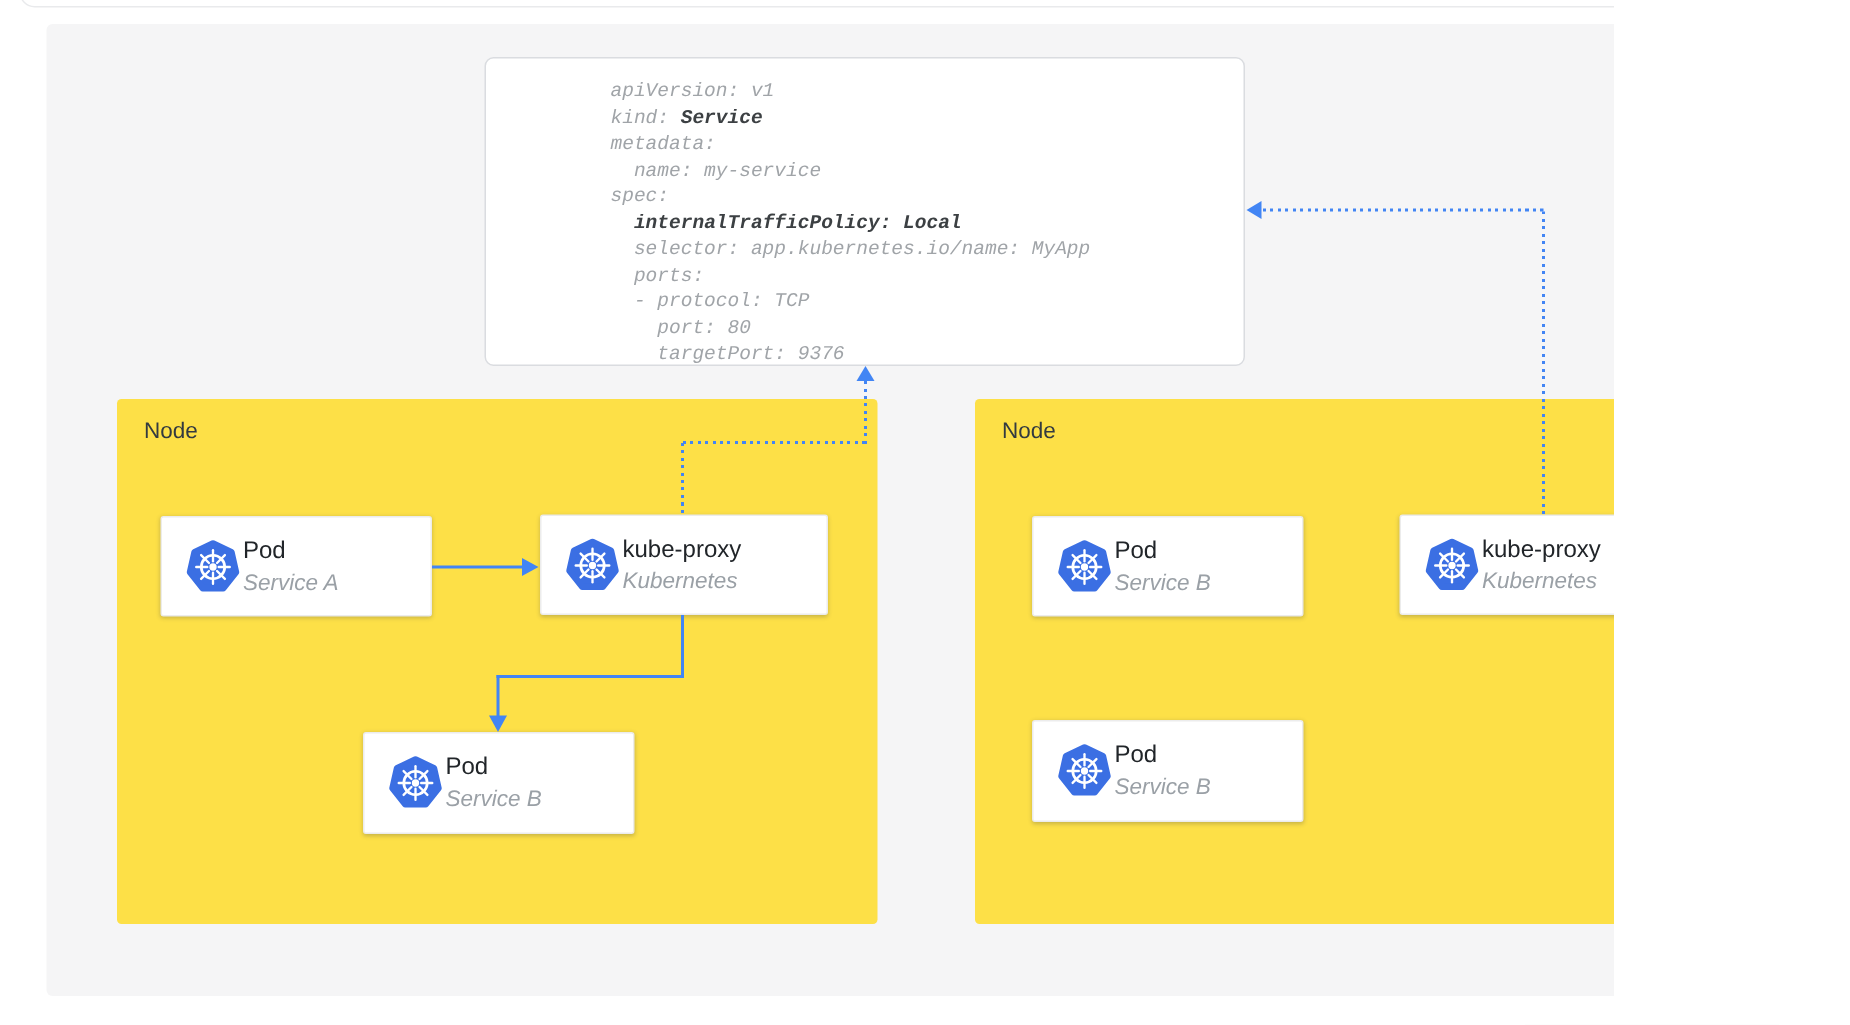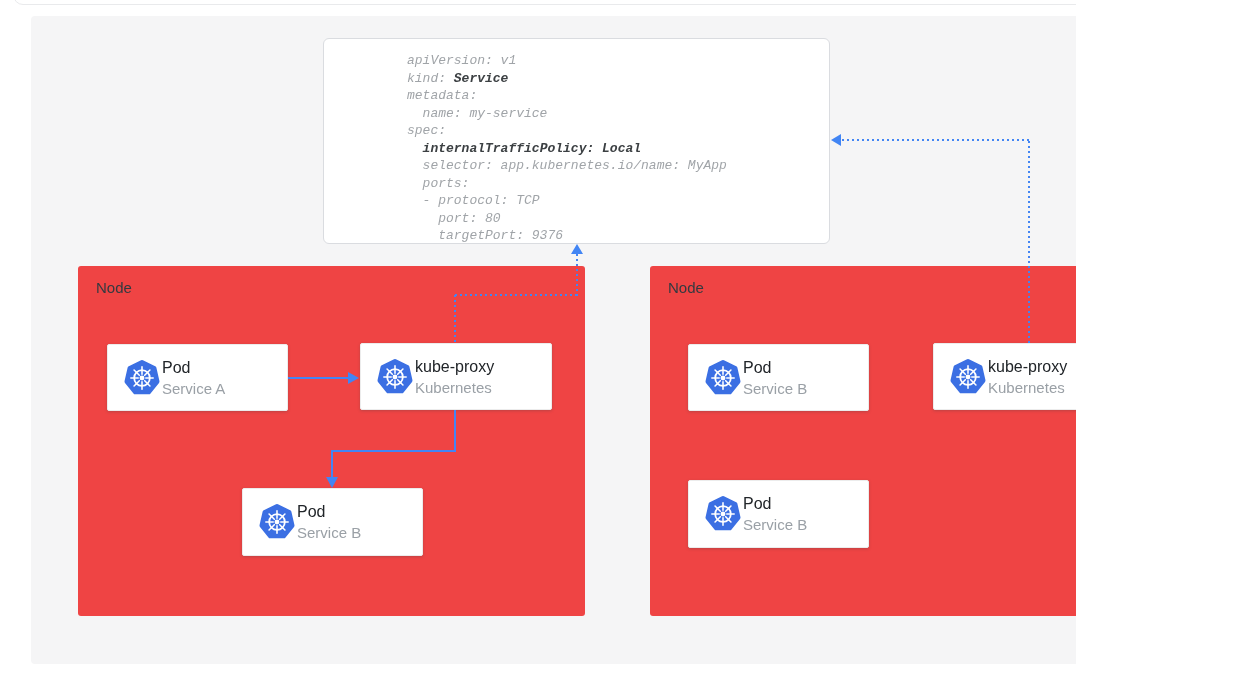--- a/index.html
+++ b/index.html
@@ -13,34 +13,34 @@
 
   
   .yaml-panel{position:absolute;left:292px;top:22px;width:507px;height:206px;
         background:#fff;border:1px solid #DADCE0;border-radius:6px;box-sizing:border-box;}
   .yaml-panel pre{margin:0;padding:13px 0 0 83px;
         font-family:"Liberation Mono",monospace;font-style:italic;
         font-size:13px;line-height:17.5px;color:#A0A4A8;}
   .yaml-panel pre span.b{font-weight:700;color:#3C4043;text-align:center;}
 
   
-  .node{position:absolute;width:507px;height:350px;background:#ef4444;border-radius:3px;}
+  .node{position:absolute;width:507px;height:350px;background:#fde047;border-radius:3px;}
   .node-left{left:47px;top:250px;}
   .node-right{left:619px;top:250px;width:506px;}
   .node-label{position:absolute;left:18px;top:13px;font-size:15px;color:#333A40;}
 
   
   .card{position:absolute;background:#fff;border-radius:2px;
         border:1px solid #ECECEC;box-sizing:border-box;
         box-shadow:0 1px 3px rgba(60,64,67,.28);
         display:flex;align-items:center;}
   .card svg.k8s{width:40px;height:38px;margin-left:14px;flex:0 0 auto;}
   .card-text{margin-left:0;display:flex;flex-direction:column;gap:3px;}
   .card-title{font-size:16px;color:#212529;}
-  .card-subtitle{font-size:15px;color:#9AA0A6;}
+  .card-subtitle{font-size:15px;color:#9AA0A6;font-style:italic;}
 
   
   .seg{position:absolute;}
   .solid-h{height:2px;background:#4285F4;}
   .solid-v{width:2px;background:#4285F4;}
   .dot-h{height:2px;background:repeating-linear-gradient(to right,#4285F4 0 2px,transparent 2px 5px);}
   .dot-v{width:2px;background:repeating-linear-gradient(to bottom,#4285F4 0 2px,transparent 2px 5px);}
   .head{position:absolute;width:0;height:0;}
   .head-right{border-left:11px solid #4285F4;border-top:6px solid transparent;border-bottom:6px solid transparent;}
   .head-down{border-top:11px solid #4285F4;border-left:6px solid transparent;border-right:6px solid transparent;}

